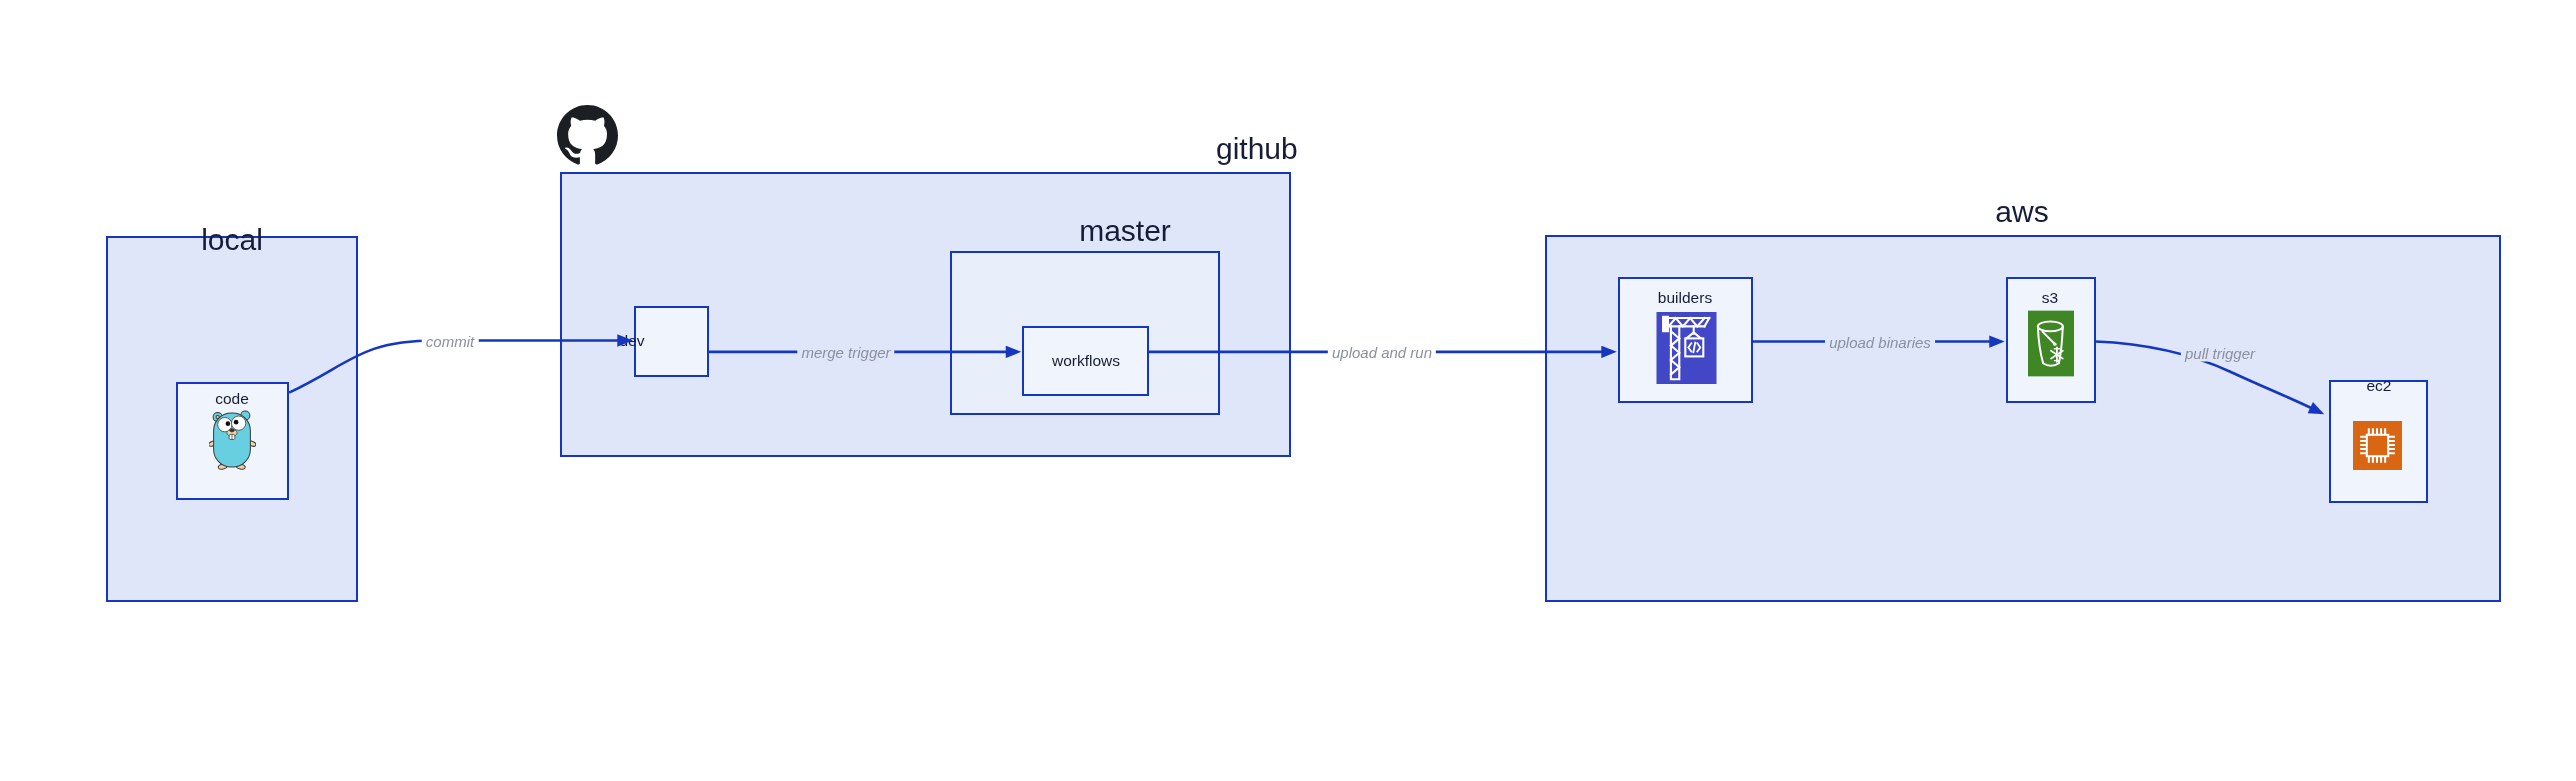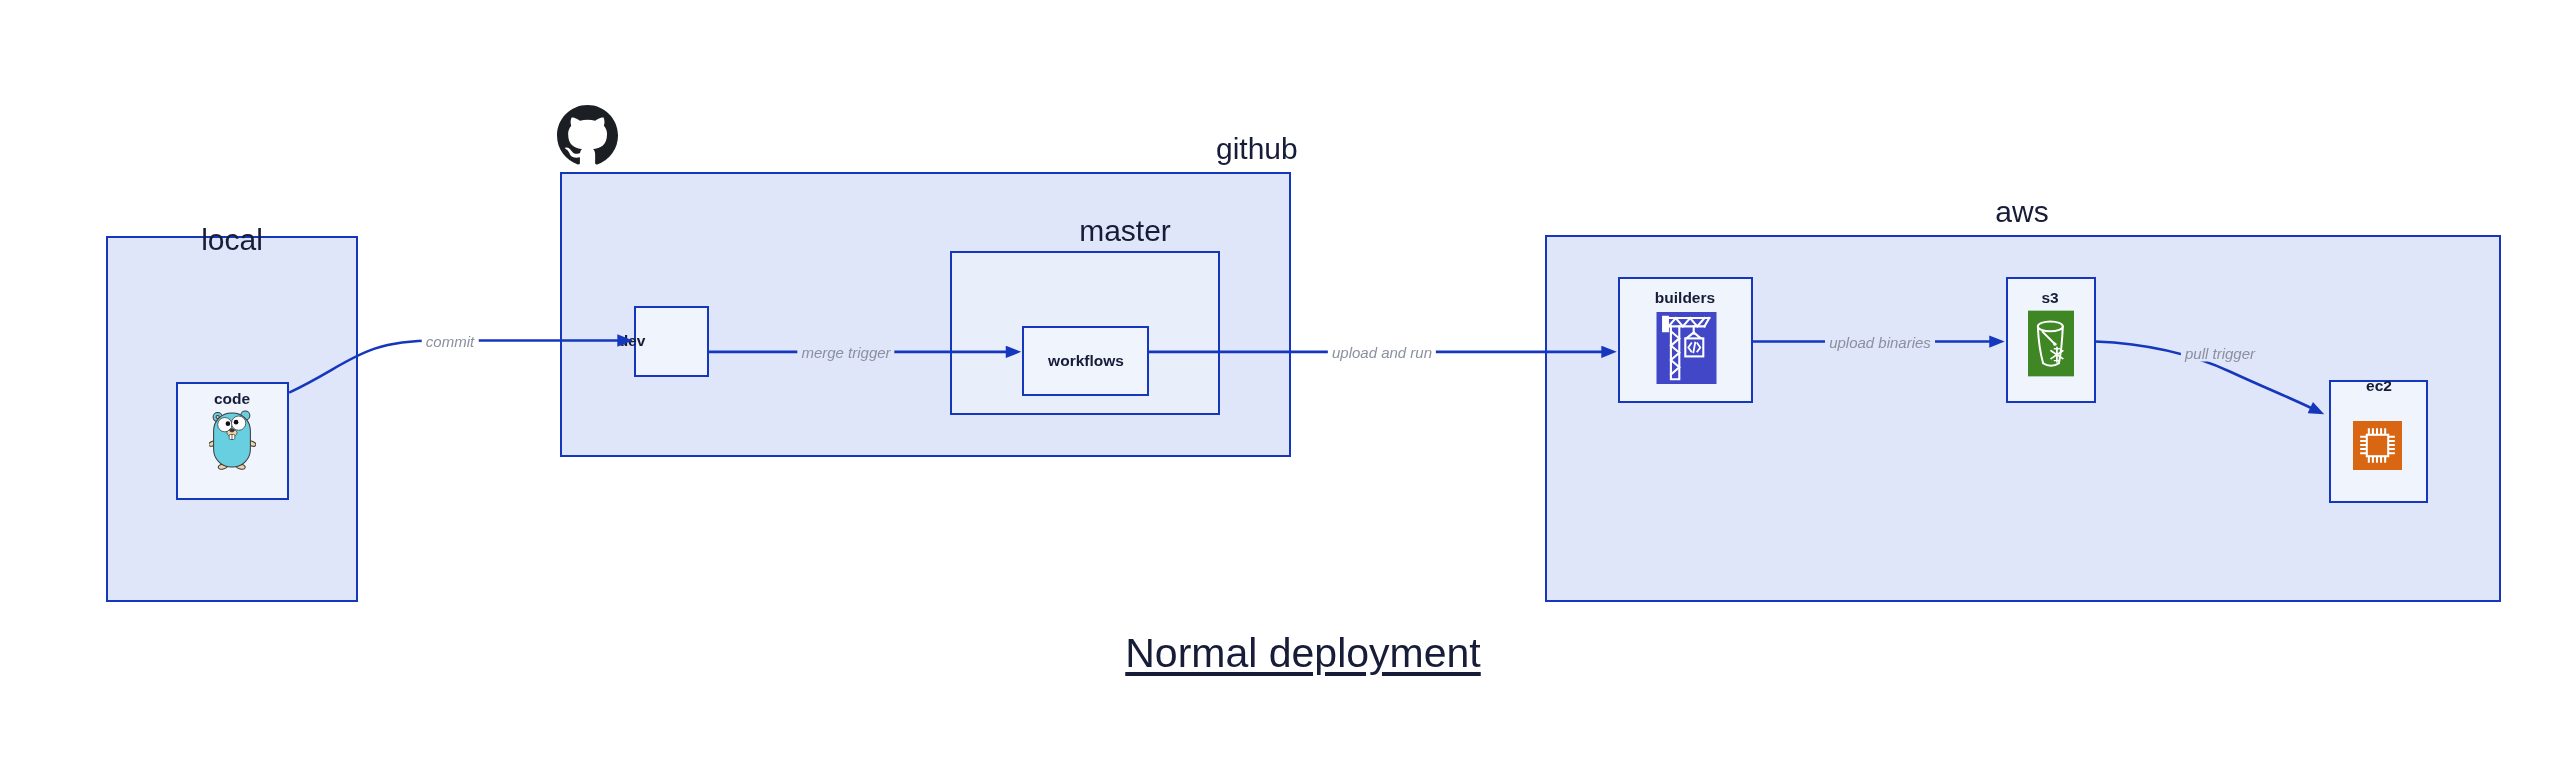--- a/index.html
+++ b/index.html
@@ -21,21 +21,21 @@
     font-family:"Liberation Sans", sans-serif;}
   .canvas{position:absolute;left:0;top:0;width:2604px;height:781px;}
 
   .group{position:absolute;border:2.6px solid var(--accent);background:var(--group-fill);z-index:1;}
   .group.master{background:var(--master-fill);z-index:2;}
   .node{position:absolute;border:2.6px solid var(--accent);background:var(--node-fill);z-index:3;}
 
   .section-label{position:absolute;color:var(--label-dark);font-size:30px;z-index:4;
     white-space:nowrap;transform:translate(-50%,-50%);}
   .section-label.right-anchored{transform:translate(0,-50%);}
-  .node-label{position:absolute;color:var(--label-dark);font-size:15.5px;font-weight:bold;z-index:4;
+  .node-label{position:absolute;color:var(--label-dark);font-size:15.5px;font-weight:normal;z-index:4;
     white-space:nowrap;transform:translate(-50%,-50%);}
 
   .edges-layer{position:absolute;left:0;top:0;width:2604px;height:781px;z-index:5;pointer-events:none;}
   .edge-line{stroke:var(--accent);stroke-width:5;fill:none;}
 
   .edge-label{position:absolute;color:var(--edge-label);font-size:15px;font-style:italic;font-weight:500;
     z-index:6;white-space:nowrap;transform:translate(-50%,-50%);padding:1px 4.1px;line-height:1;}
   .bg-white{background:#ffffff;}
   .bg-group{background:var(--group-fill);}
 
@@ -160,16 +160,15 @@
     <path class="edge-line" marker-end="url(#arrow)" d="M3402,663 L3863,663"></path>
     <path class="edge-line" marker-end="url(#arrow)" d="M4067,663 C4170,667 4260,690 4330,722 C4395,752 4440,770 4486,792"></path>
   </svg>
 
   <div class="edge-label bg-white" style="left:450px;top:341px;">commit</div>
   <div class="edge-label bg-group" style="left:846px;top:352px;">merge trigger</div>
   <div class="edge-label bg-white" style="left:1382px;top:352px;">upload and run</div>
   <div class="edge-label bg-group" style="left:1880px;top:342px;">upload binaries</div>
   <div class="edge-label bg-group" style="left:2220px;top:353px;">pull trigger</div>
 
-  <div class="diagram-title">Normal deployment</div>
 
 </div>
 
 
 </body></html>

